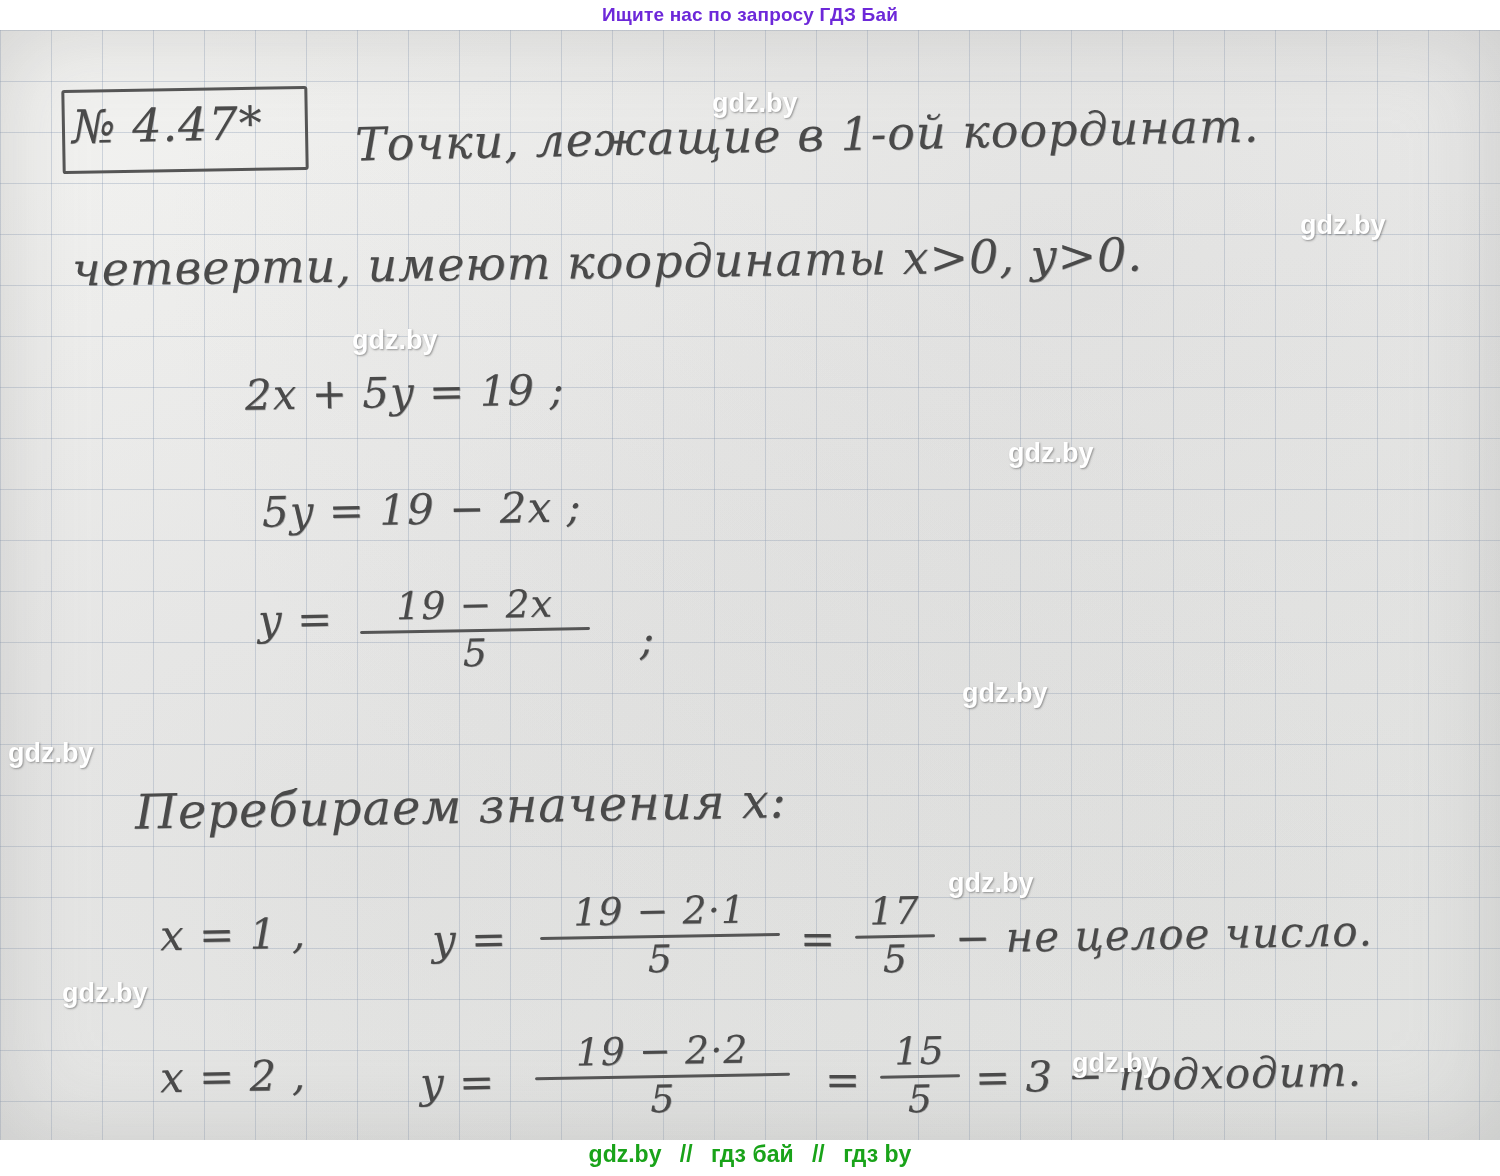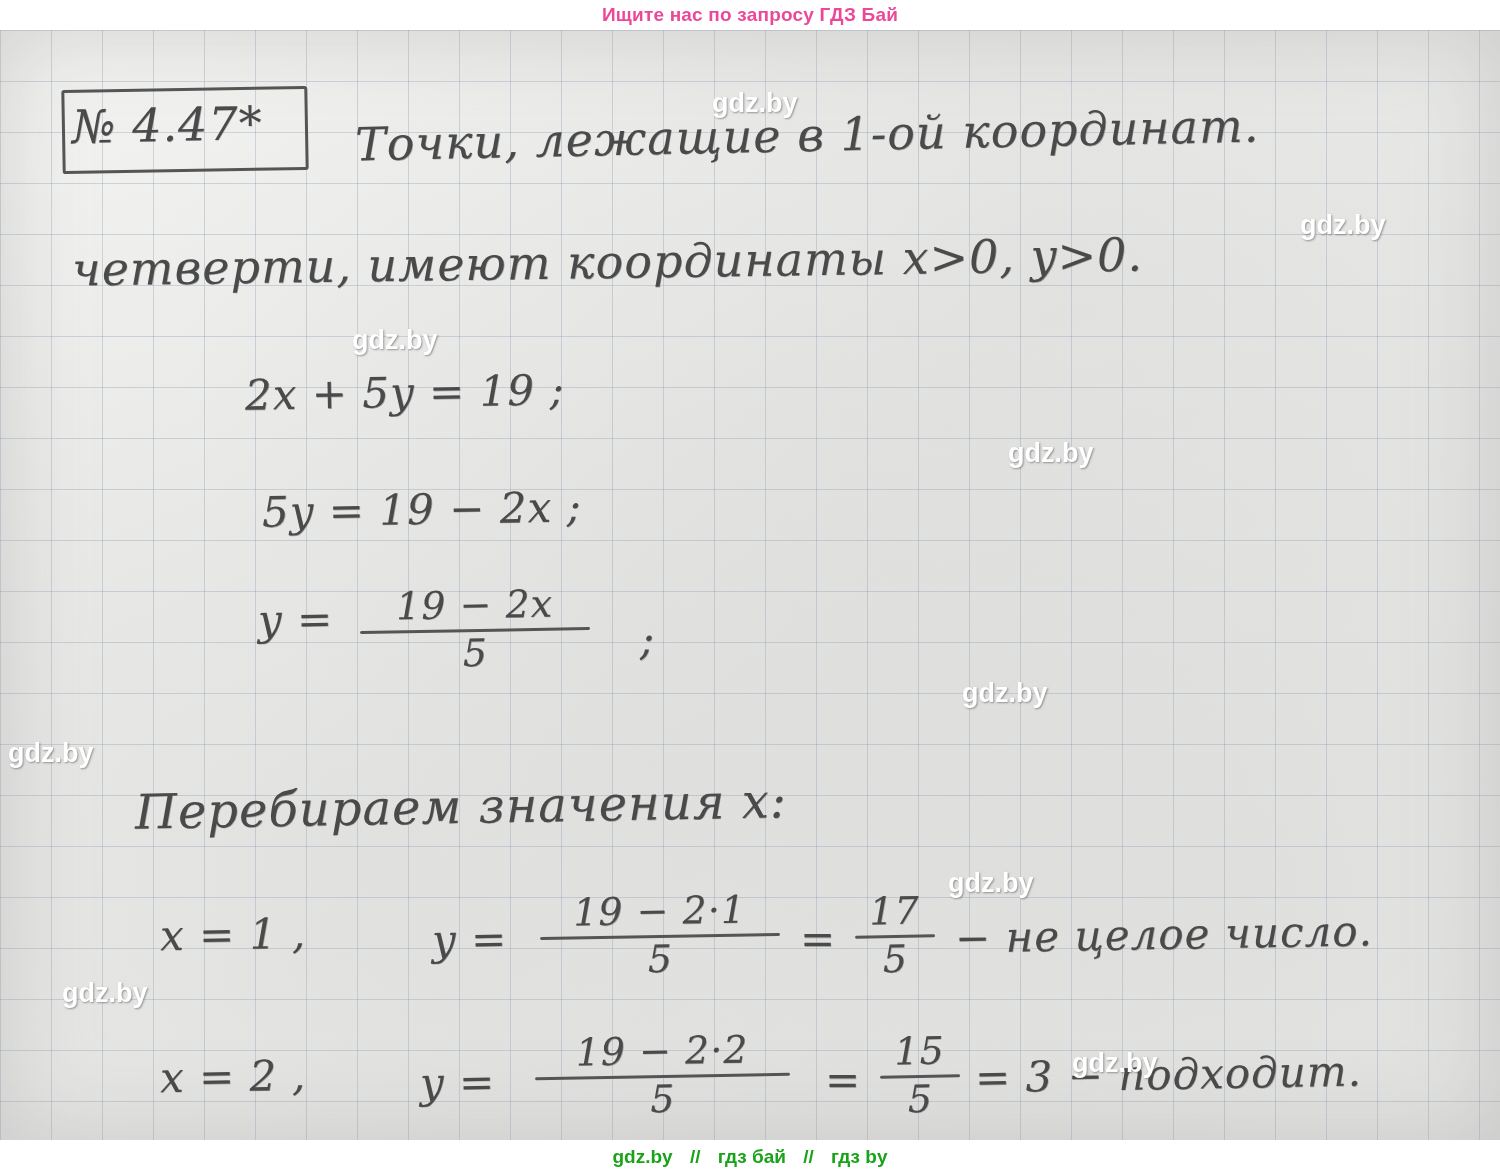--- a/index.html
+++ b/index.html
@@ -17,30 +17,30 @@
 
   
   .promo-top {
     position: absolute;
     top: 4px;
     left: 0;
     width: 100%;
     text-align: center;
     font-size: 19px;
     font-weight: bold;
-    color: #ec4899;
+    color: #6d28d9;
     letter-spacing: 0.2px;
   }
   .promo-bottom {
     position: absolute;
     bottom: 8px;
     left: 0;
     width: 100%;
     text-align: center;
-    font-size: 19px;
+    font-size: 23px;
     font-weight: bold;
     color: #19a319;
   }
   .promo-bottom span { margin: 0 6px; }
 
   
   .sheet {
     position: absolute;
     top: 30px;
     left: 0;

